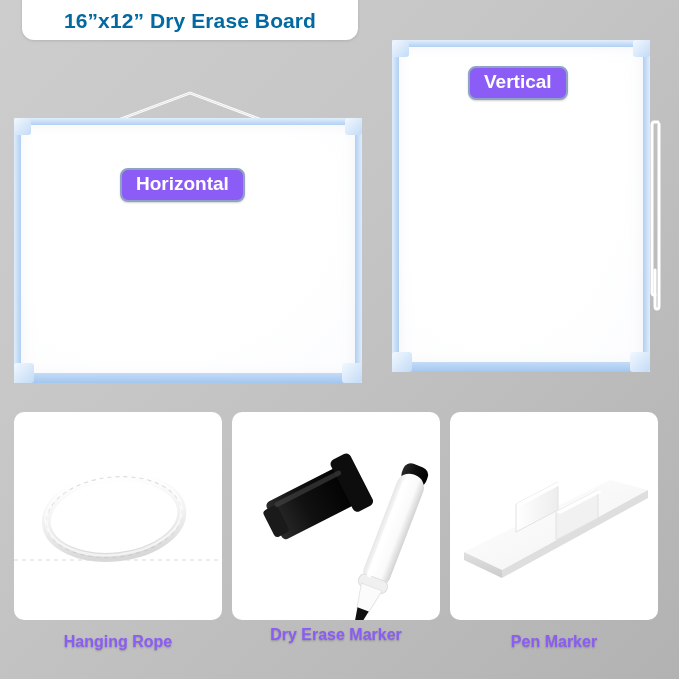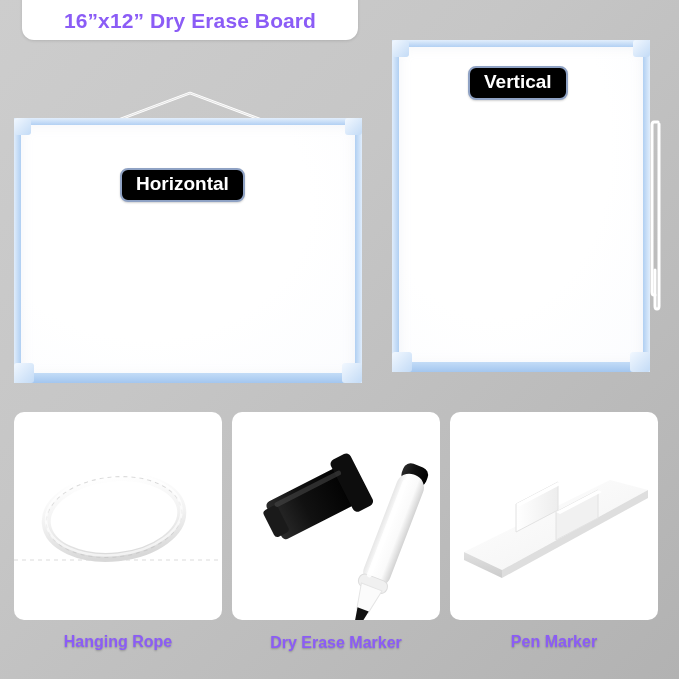--- a/index.html
+++ b/index.html
@@ -12,21 +12,21 @@
 
   
   #title-pill{
     position:absolute; left:22px; top:-14px; width:336px; height:54px;
     background:#fff; border-radius:12px;
     display:flex; align-items:flex-end; justify-content:center;
     padding-bottom:7px;
     box-shadow:0 1px 3px rgba(0,0,0,.12);
   }
   #title-pill span{
-    font-size:21px; font-weight:bold; color:#8b5cf6; letter-spacing:.1px;
+    font-size:21px; font-weight:bold; color:#0369a1; letter-spacing:.1px;
     white-space:nowrap;
   }
 
   
   .board{ position:absolute; }
   .board .surface{
     position:absolute; inset:6px;
     background:radial-gradient(ellipse at 38% 32%, #ffffff 0%, #ffffff 55%, #fbfcfe 100%);
     box-shadow:inset 0 0 14px rgba(170,185,205,.18);
   }
@@ -45,21 +45,21 @@
   .corner.tl{ left:0; top:0; }
   .corner.tr{ right:0; top:0; }
   .corner.bl{ left:0; bottom:0; width:20px; height:20px; }
   .corner.br{ right:0; bottom:0; width:20px; height:20px; }
 
   #board-horizontal{ left:14px; top:118px; width:348px; height:265px; }
   #board-vertical  { left:392px; top:40px; width:258px; height:332px; }
 
   
   .badge{
-    position:absolute; background:#000000;
+    position:absolute; background:#8b5cf6;
     border:2px solid #8fa2c4; border-radius:8px;
     color:#fff; font-weight:bold; font-size:19px;
     padding:3px 14px 5px; white-space:nowrap;
     box-shadow:0 1px 2px rgba(0,0,0,.18);
   }
   #badge-horizontal{ left:120px; top:168px; }
   #badge-vertical  { left:468px; top:66px; }
 
   
   #hanging-rope{ position:absolute; left:100px; top:88px; width:180px; height:40px; }
@@ -80,21 +80,21 @@
   .card svg{ display:block; width:100%; height:100%; }
 
   
   .caption{
     position:absolute; top:632px; width:208px;
     text-align:center; color:#8b5cf6; font-weight:bold;
     font-size:16px; line-height:19px;
     text-shadow:0 1px 2px rgba(0,0,0,.25);
   }
   #caption-rope   { left:14px; }
-  #caption-marker { left:232px; top:625px;margin-top:8px; }
+  #caption-marker { left:232px; top:625px; }
   #caption-holder { left:450px; }
 </style>
 </head>
 <body>
 
 <div id="title-pill">
   <span>16”x12” Dry Erase Board</span>
 </div>
 
 <div id="hanging-rope">

